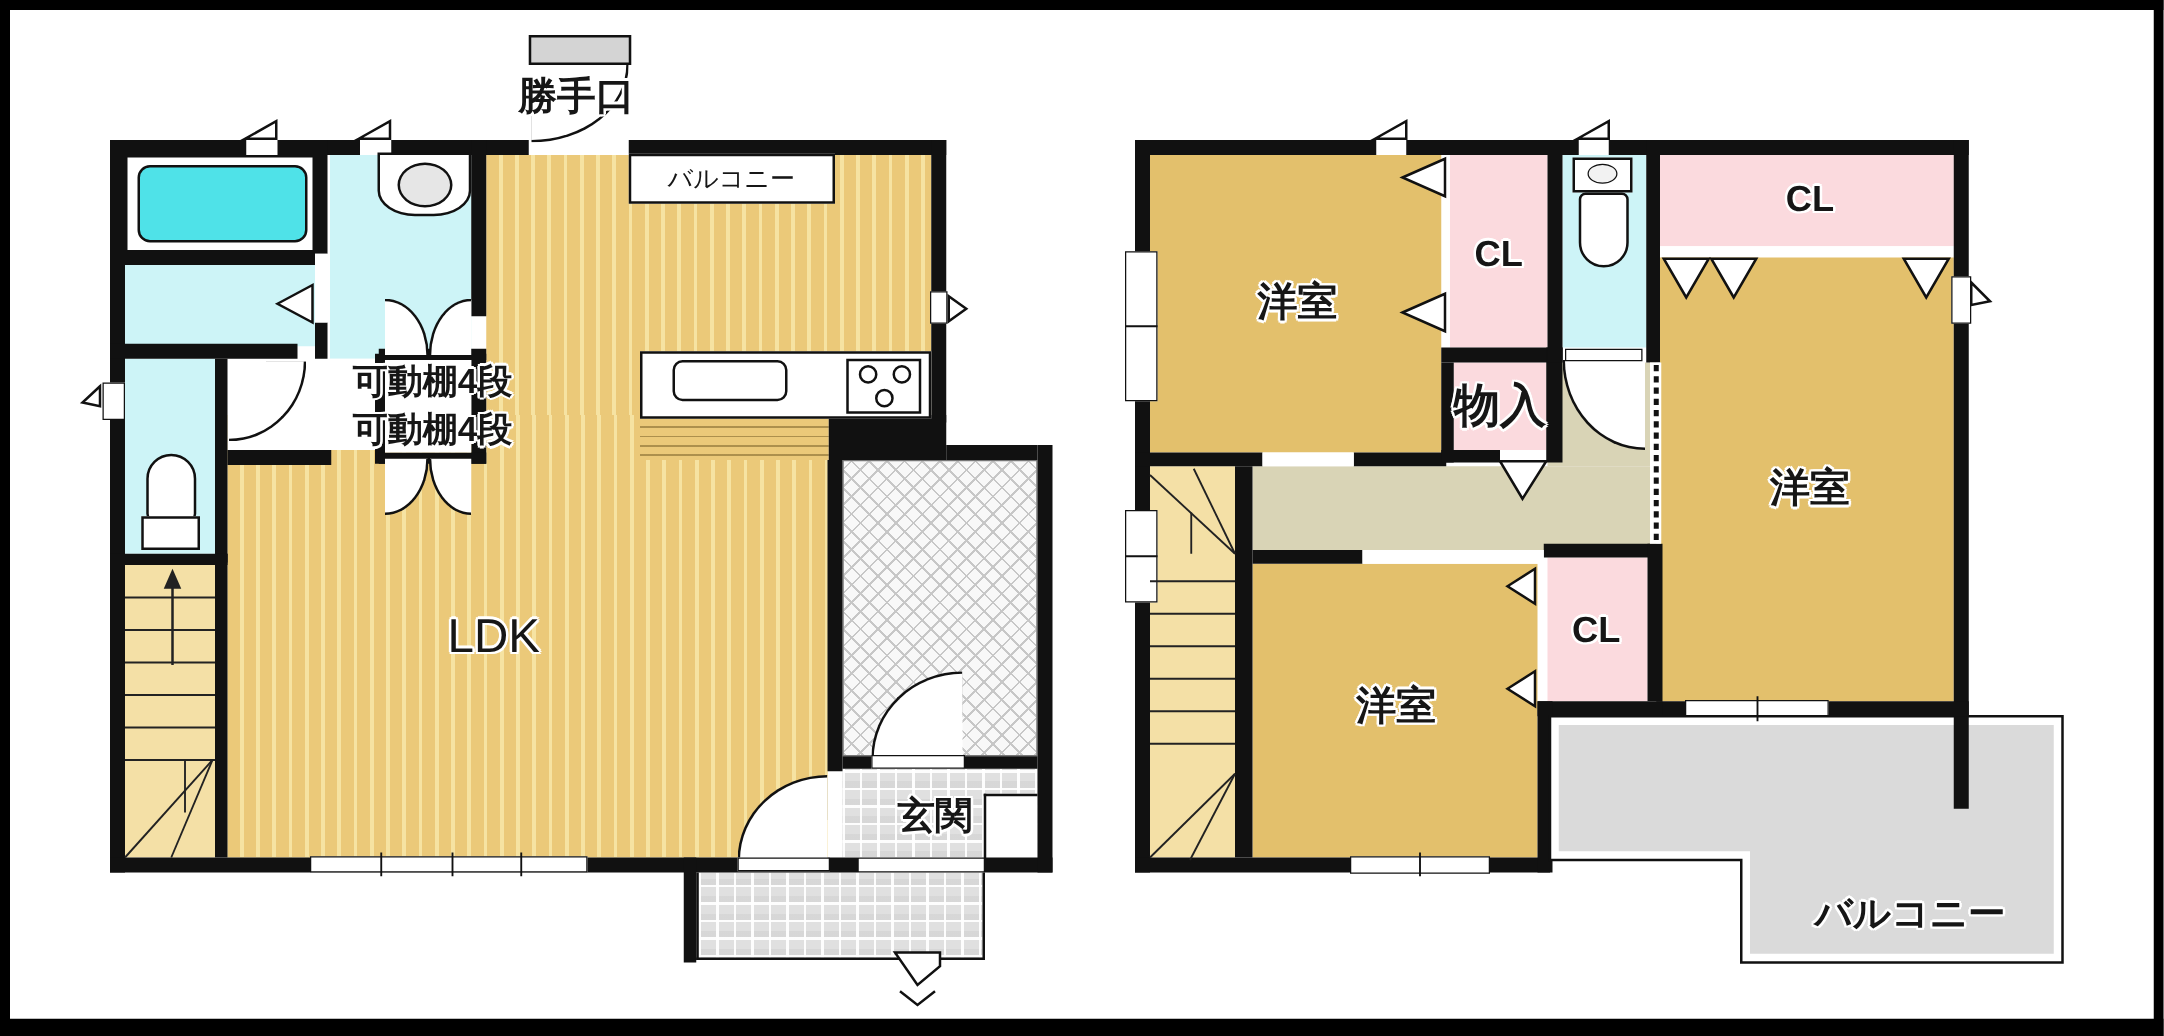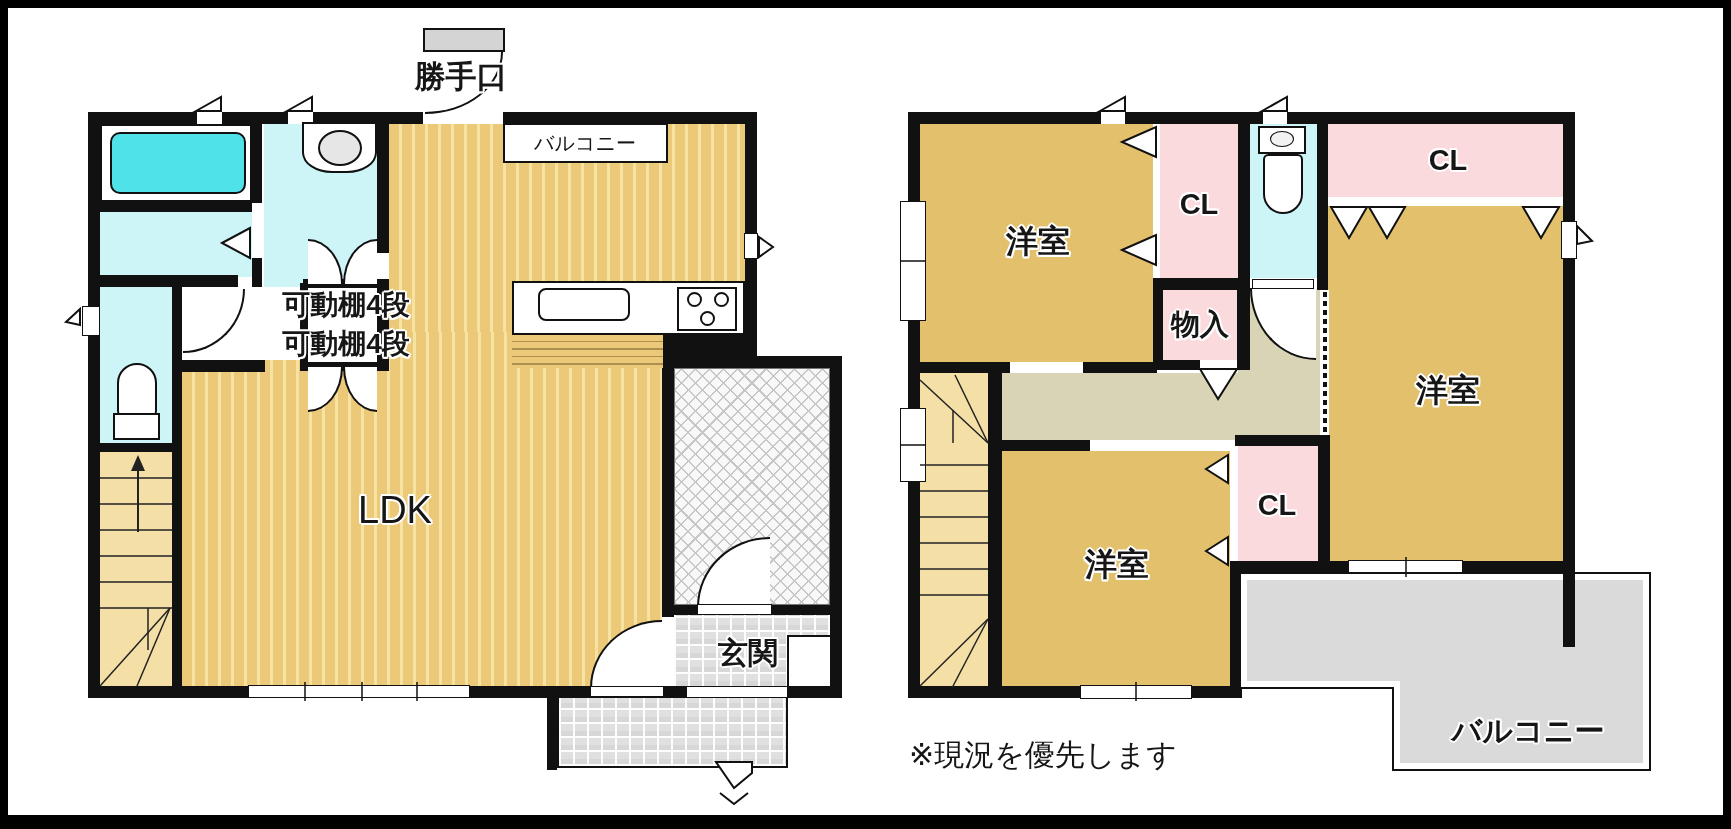--- a/index.html
+++ b/index.html
@@ -241,26 +241,25 @@
 
   <div class="lbl" style="left:461px;top:77px;font-size:31px;">勝手口</div>
   <div class="lbl" style="left:585px;top:143px;font-size:20px;text-shadow:none;font-weight:400;">バルコニー</div>
   <div class="lbl" style="left:346px;top:305px;font-size:28px;">可動棚4段</div>
   <div class="lbl" style="left:346px;top:344px;font-size:28px;">可動棚4段</div>
   <div class="lbl" style="left:395px;top:510px;font-size:38px;font-weight:400;">LDK</div>
   <div class="lbl" style="left:748px;top:653px;font-size:30px;">玄関</div>
 
   <div class="lbl" style="left:1038px;top:242px;font-size:32px;">洋室</div>
   <div class="lbl" style="left:1199px;top:204px;font-size:29px;">CL</div>
-  <div class="lbl" style="left:1200px;top:325px;font-size:29px;">物入</div>
+  <div class="lbl" style="left:1200px;top:325px;font-size:37px;">物入</div>
   <div class="lbl" style="left:1448px;top:160px;font-size:29px;">CL</div>
   <div class="lbl" style="left:1448px;top:391px;font-size:32px;">洋室</div>
   <div class="lbl" style="left:1277px;top:505px;font-size:29px;">CL</div>
   <div class="lbl" style="left:1117px;top:565px;font-size:32px;">洋室</div>
   <div class="lbl" style="left:1528px;top:731px;font-size:30px;">バルコニー</div>
 
-  <div class="lbl" style="left:1043px;top:755px;font-size:30px;font-weight:400;text-shadow:none;">※現況を優先します</div>
 
   <div class="frame" style="left:0;top:0;width:1731px;height:8px;"></div>
   <div class="frame" style="left:0;top:0;width:8px;height:829px;"></div>
   <div class="frame" style="left:1723px;top:0;width:8px;height:829px;"></div>
   <div class="frame" style="left:0;top:815px;width:1731px;height:14px;"></div>
 </div>
 
 </body></html>

